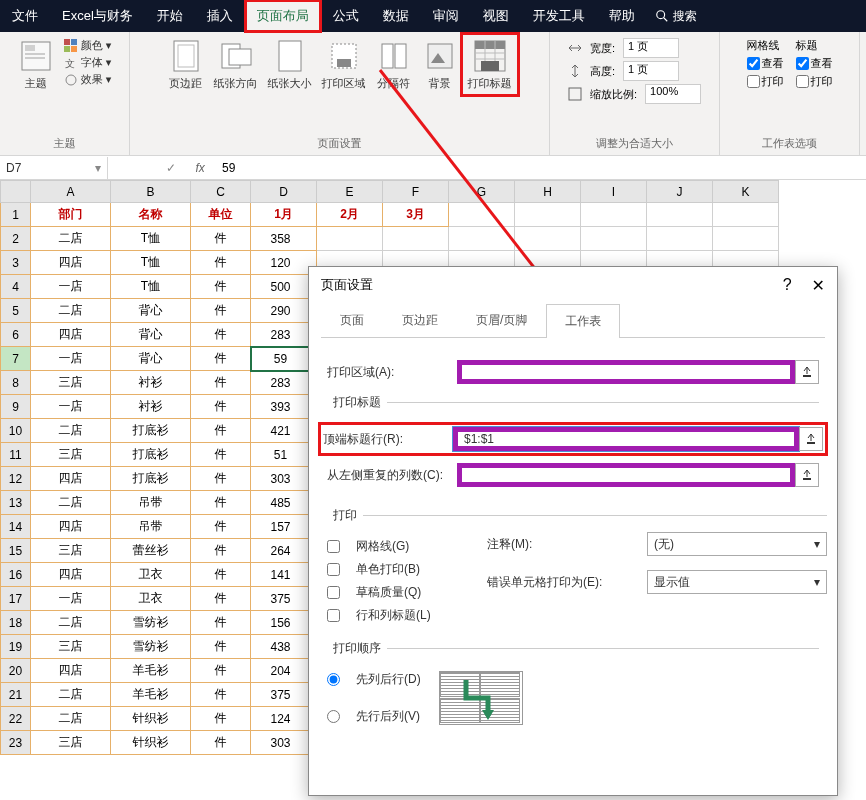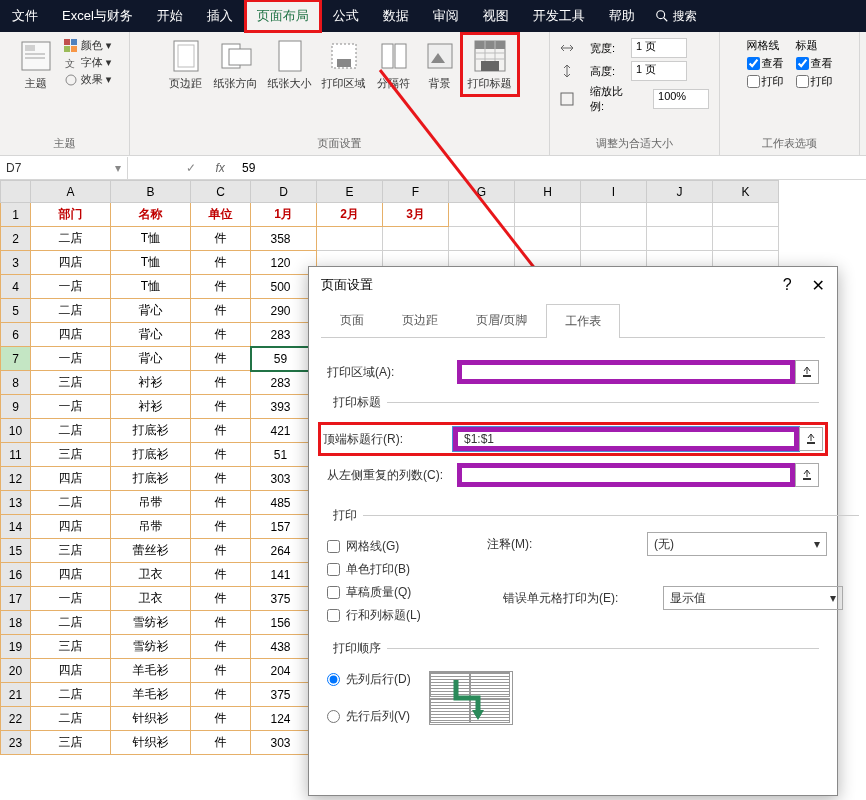--- a/index.html
+++ b/index.html
@@ -17,28 +17,28 @@
 .rgroup { border-right: 1px solid #d6d6d6; display: flex; flex-direction: column; align-items: center; padding: 4px 6px 2px; }
 .rgroup-label { font-size: 11px; color: #666; margin-top: auto; padding-bottom: 2px; }
 .rgroup-items { display: flex; align-items: flex-start; gap: 2px; flex: 1; }
 .rbtn { display: flex; flex-direction: column; align-items: center; gap: 2px; padding: 2px 4px; font-size: 11px; color: #333; text-align: center; }
 .rbtn .ico { width: 36px; height: 36px; display: flex; align-items: center; justify-content: center; }
 .hl2 { outline: 3px solid #e8161a; outline-offset: 1px; }
 .theme-col { display: flex; flex-direction: column; gap: 2px; font-size: 11px; color: #333; padding: 2px 4px; }
 .theme-row { display: flex; align-items: center; gap: 3px; }
 .mini-ico { width: 14px; height: 14px; }
 .scale-col { display: flex; flex-direction: column; gap: 3px; padding: 2px 4px; font-size: 11px; }
-.scale-row { display: flex; align-items: center; gap: 16px; }
+.scale-row { display: flex; align-items: center; gap: 8px; }
 .scale-sel { width: 56px; height: 20px; background: #fff; border: 1px solid #ccc; font-size: 11px; padding: 0 4px; }
 .chk-col { display: flex; flex-direction: column; gap: 3px; padding: 2px 6px; font-size: 11px; }
 .chk-row { display: flex; align-items: center; gap: 2px; }
 
 
 .fmrow { height: 24px; display: flex; align-items: center; border-bottom: 1px solid #d6d6d6; background: #fff; }
-.namebox { width: 128px; height: 22px; border-right: 1px solid #d6d6d6; padding: 0 6px; display: flex; align-items: center; justify-content: space-between; font-size: 12px; color: #333; }
+.namebox { width: 108px; height: 22px; border-right: 1px solid #d6d6d6; padding: 0 6px; display: flex; align-items: center; justify-content: space-between; font-size: 12px; color: #333; }
 .fx { width: 32px; text-align: center; color: #666; font-style: italic; }
 .fmval { padding: 0 6px; font-size: 12px; }
 
 
 .arrow-svg { position: absolute; left: 0; top: 0; pointer-events: none; }
 
 
 .grid-wrap { position: relative; }
 table.sheet { border-collapse: collapse; table-layout: fixed; user-select: none; }
 .colhdr th { background: #e6e6e6; border: 1px solid #ccc; font-weight: normal; font-size: 12px; height: 22px; text-align: center; }
@@ -60,21 +60,21 @@
 .dlg-tab.active { border-color: #ccc; background: #fff; position: relative; top: 1px; }
 .dlg-body { padding: 12px 18px; font-size: 12px; color: #333; }
 .field-row { display: flex; align-items: center; margin: 10px 0; }
 .field-label { width: 130px; }
 .field-label-sm { width: 160px; }
 .ref-input { flex: 1; height: 24px; border: 5px solid #a21caf; padding: 0 6px; font-size: 12px; display: flex; align-items: center; }
 .ref-btn { width: 24px; height: 24px; border: 1px solid #aaa; display: flex; align-items: center; justify-content: center; }
 fieldset { border: none; border-top: 1px solid #ccc; margin-top: 10px; padding-top: 8px; }
 legend { padding: 0 6px; color: #333; }
 .hl-row { outline: 3px solid #e8161a; padding: 2px; margin: 6px -6px; }
-.chk { display: flex; align-items: center; gap: 6px; margin: 6px 0; }
+.chk { display: flex; align-items: center; gap: 16px; margin: 6px 0; }
 .print-grid { display: flex; gap: 20px; }
 .print-left { width: 140px; }
 .print-right { flex: 1; display: flex; flex-direction: column; gap: 14px; }
 .sel-box { height: 24px; border: 1px solid #aaa; padding: 0 6px; display: flex; align-items: center; justify-content: space-between; width: 180px; }
 .order-row { display: flex; align-items: center; gap: 18px; }
 .order-opts { display: flex; flex-direction: column; gap: 8px; }
 .order-ico { width: 84px; height: 54px; border: 1px solid #999; display: flex; flex-wrap: wrap; position: relative; }
 .order-page { width: 40px; height: 25px; border: 1px solid #999; margin: 0; background: repeating-linear-gradient(#999 0 1px, transparent 1px 3px); }
 .order-arrow { position: absolute; left: 18px; top: 4px; }
 
@@ -714,21 +714,21 @@
             </label>
         </div>
         <div class="print-right">
           <div class="field-row" style="margin:0">
             <span class="field-label-sm">注释(M):</span>
             <div class="sel-box">
                 <span>(无)</span>
                 <span>▾</span>
               </div>
           </div>
-          <div class="field-row" style="margin:16px">
+          <div class="field-row" style="margin:0">
             <span class="field-label-sm">错误单元格打印为(E):</span>
             <div class="sel-box">
                 <span>显示值</span>
                 <span>▾</span>
               </div>
           </div>
         </div>
       </div>
     </fieldset>
 

